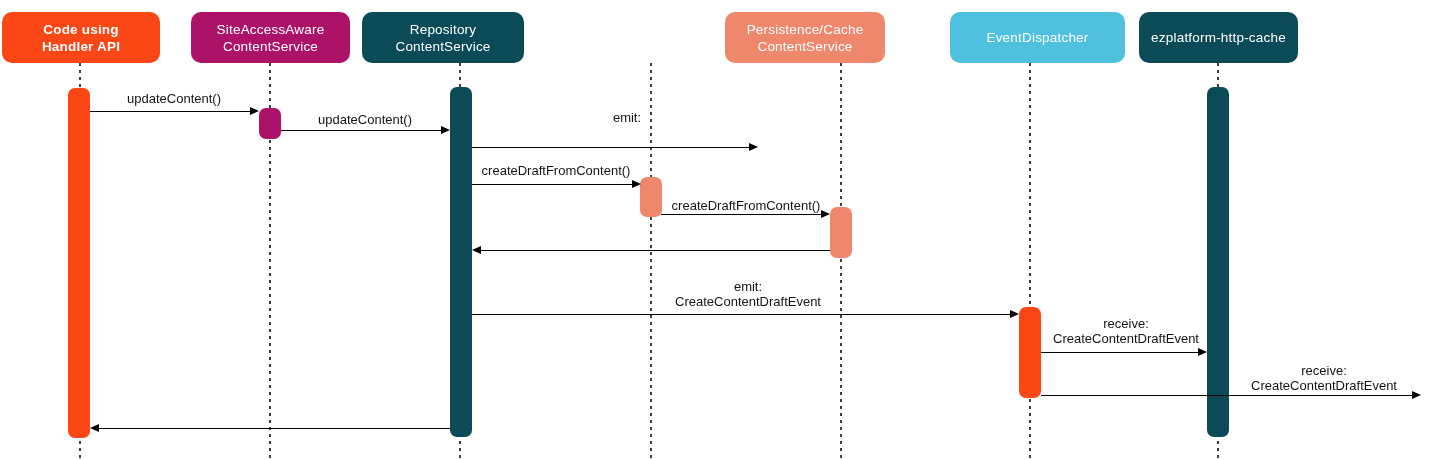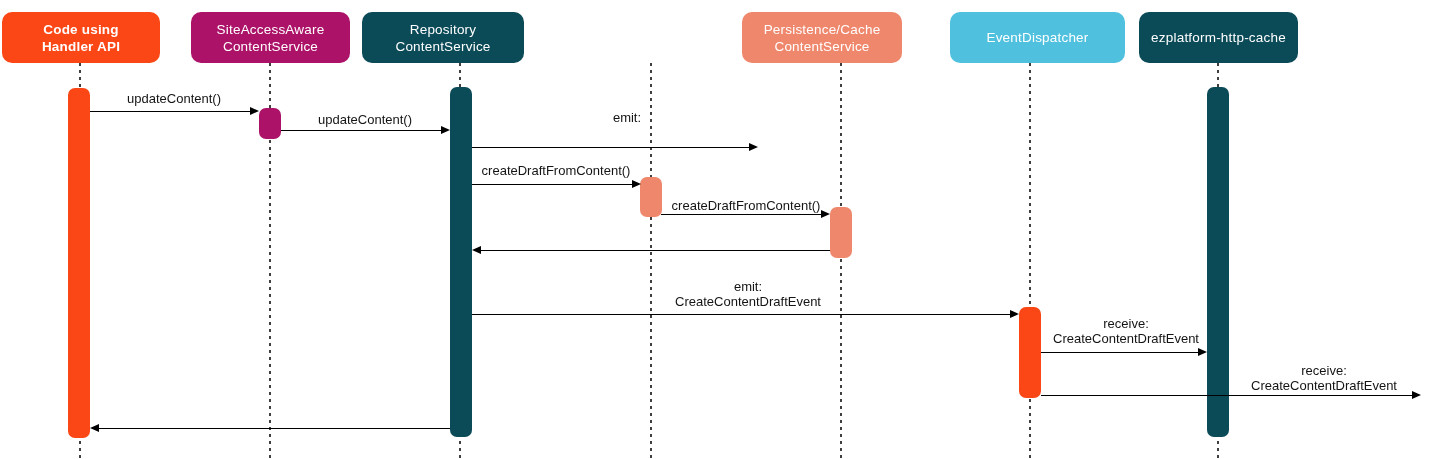--- a/index.html
+++ b/index.html
@@ -101,21 +101,21 @@
     <span>Handler API</span>
   </div>
   <div class="actor fill-magenta" style="left:191px;width:159px;">
     <span>SiteAccessAware</span>
     <span>ContentService</span>
   </div>
   <div class="actor fill-teal" style="left:362px;width:162px;">
     <span>Repository</span>
     <span>ContentService</span>
   </div>
-  <div class="actor fill-salmon" style="left:742px;width:160px;">
+  <div class="actor fill-salmon" style="left:725px;width:160px;">
     <span>Persistence/Cache</span>
     <span>ContentService</span>
   </div>
   <div class="actor fill-lightblue" style="left:950px;width:175px;">
     <span>EventDispatcher</span>
   </div>
   <div class="actor fill-teal" style="left:1139px;width:159px;justify-content:center;">
     <span>ezplatform-http-cache</span>
   </div>
 

